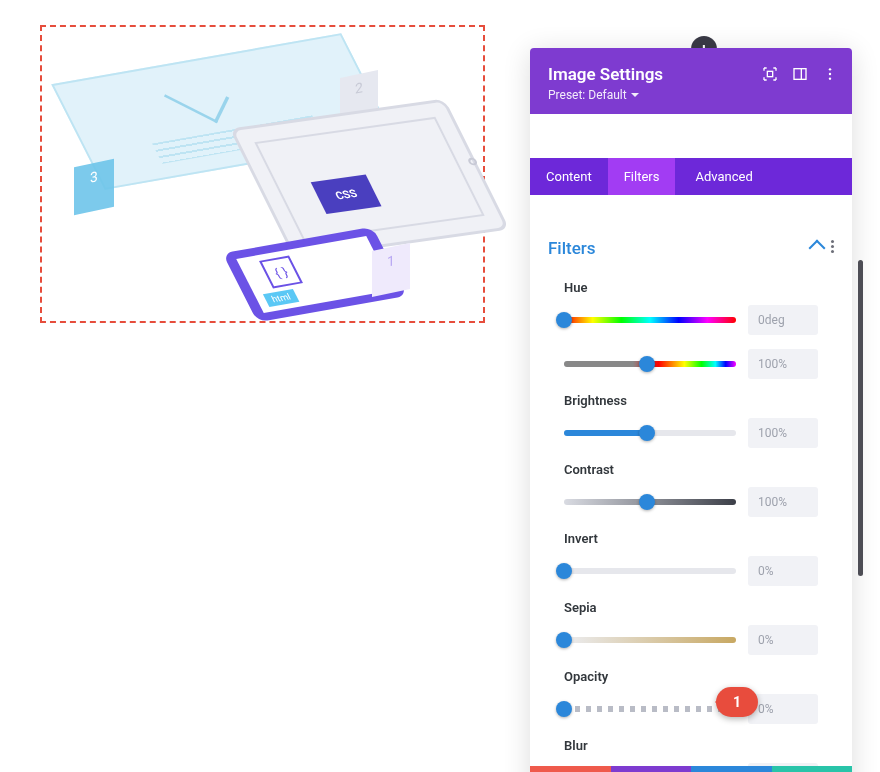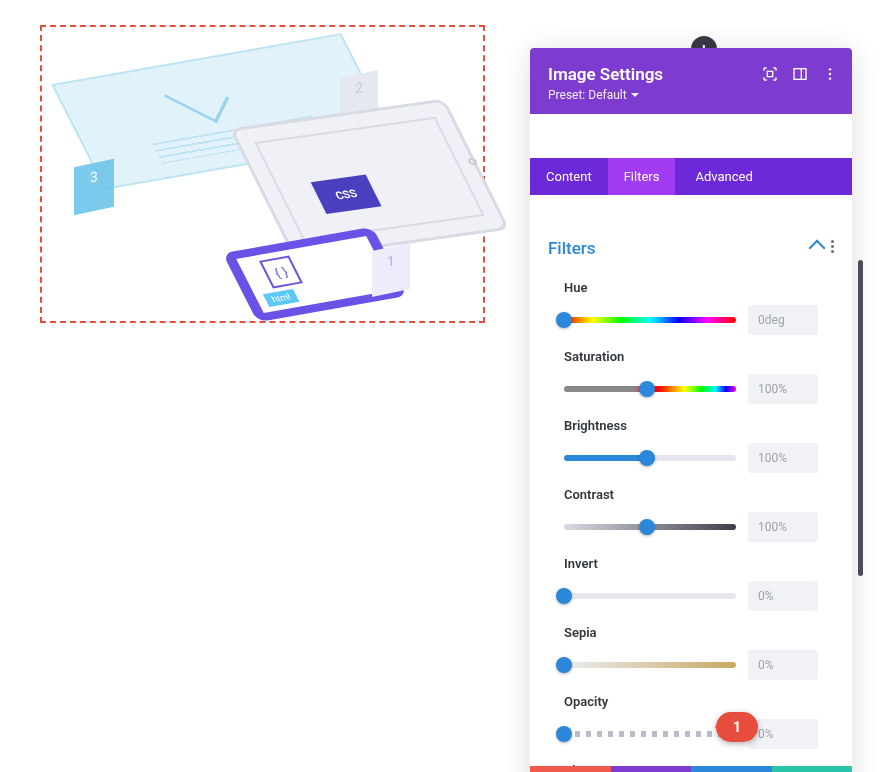--- a/index.html
+++ b/index.html
@@ -230,21 +230,20 @@
       <div class="slider-label">Hue</div>
       <div class="slider-wrap">
         <div class="track hue-track">
           <div class="thumb" style=";left:0%"></div>
         </div>
         <div class="val-box">0deg</div>
       </div>
     </div>
 
     <div class="slider-row">
-      <div class="slider-label">Saturation</div>
       <div class="slider-wrap">
         <div class="track sat-track">
           <div class="thumb" style=";left:48%"></div>
         </div>
         <div class="val-box">100%</div>
       </div>
     </div>
 
     <div class="slider-row">
       <div class="slider-label">Brightness</div>

